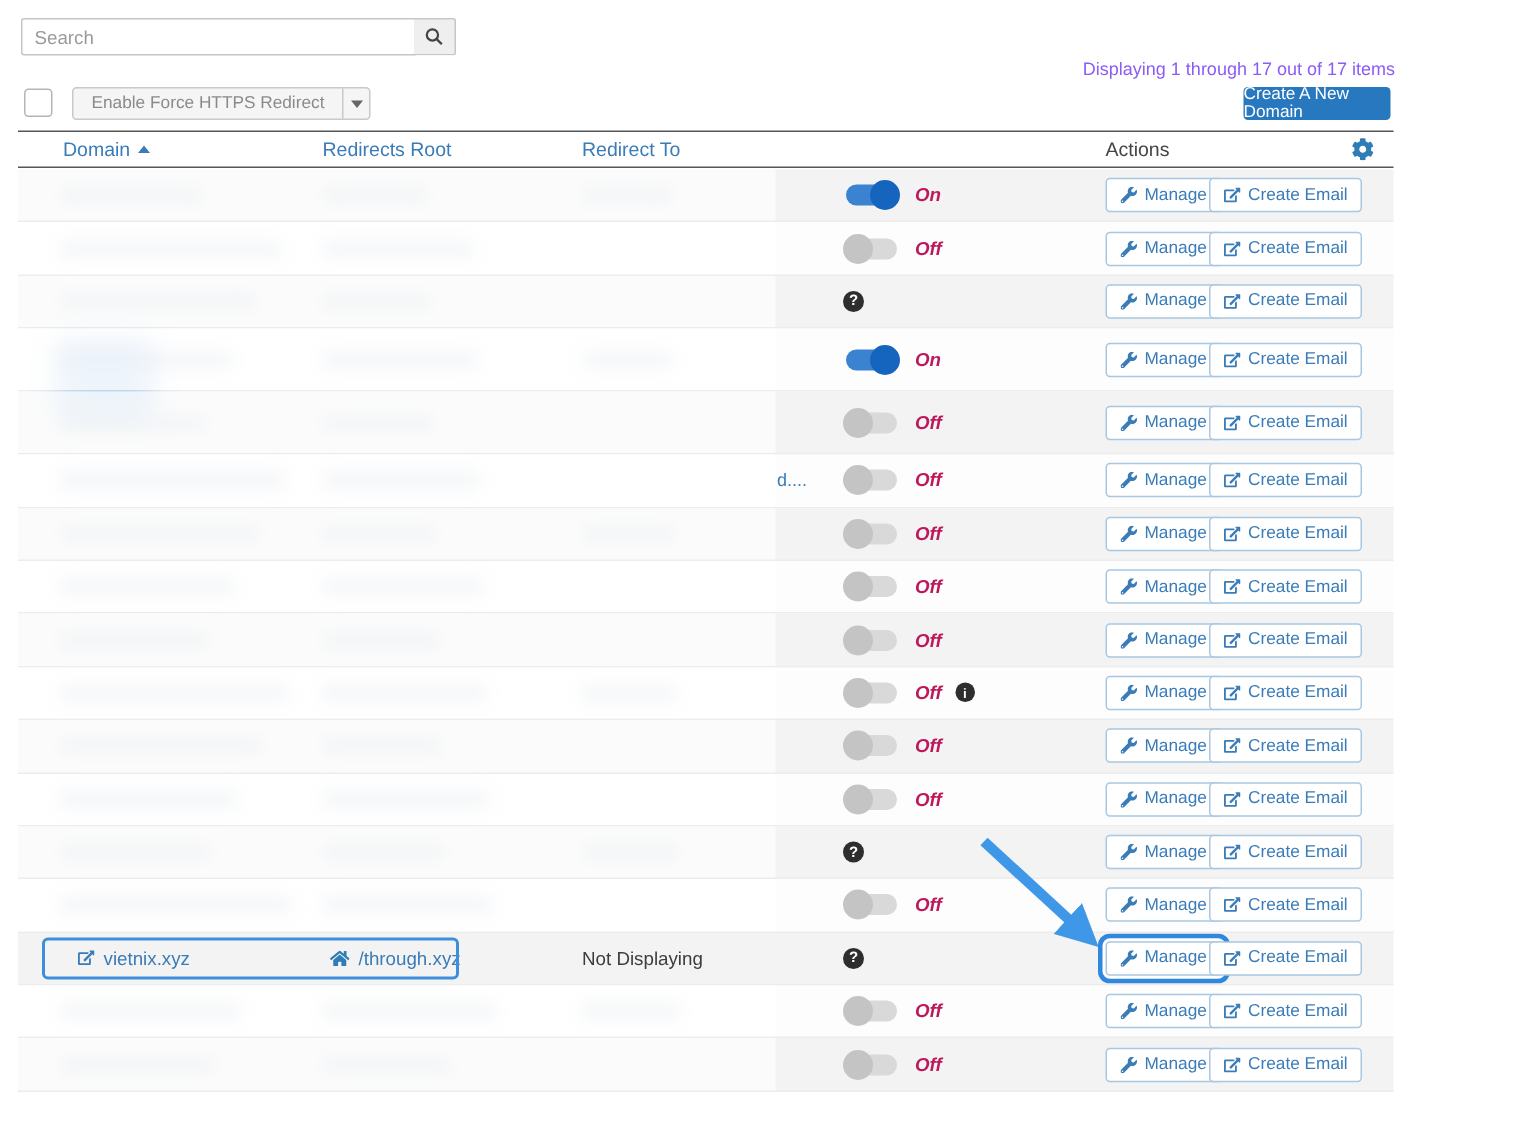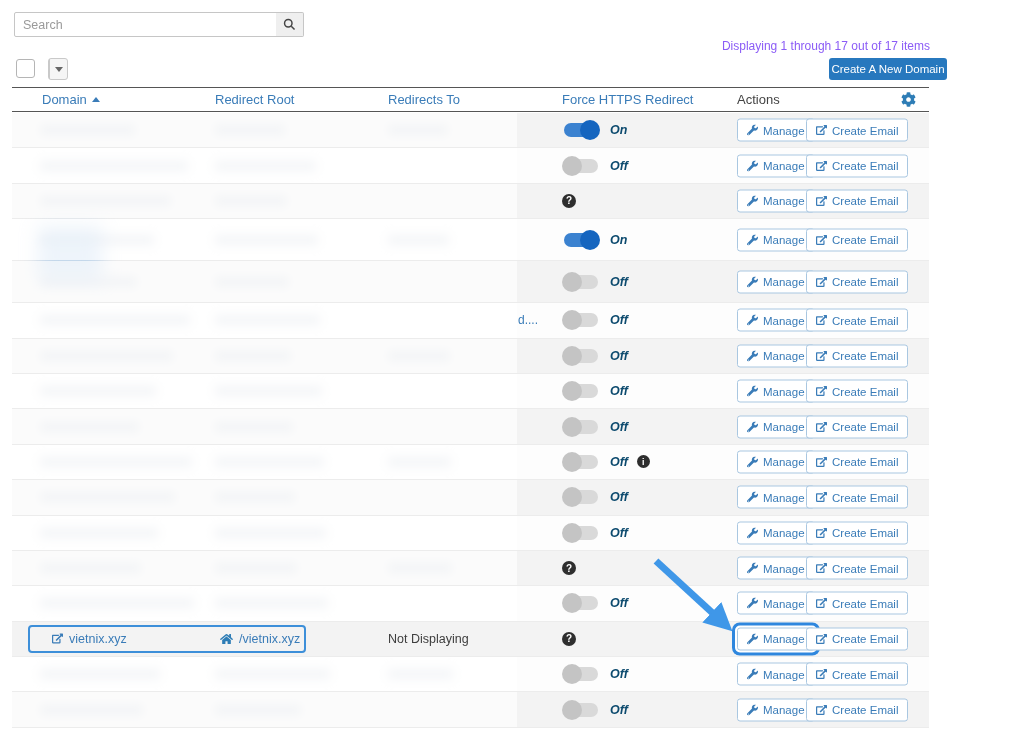--- a/index.html
+++ b/index.html
@@ -11,21 +11,21 @@
   #search-input::placeholder{color:#9a9a9a;}
   #search-btn{left:276px;top:12px;width:28px;height:25px;box-sizing:border-box;border:1px solid #c6c6c6;
     border-left:none;background:#efefef;border-radius:0 2px 2px 0;display:flex;align-items:center;justify-content:center;cursor:pointer;}
   #displaying{top:39px;right:94px;font-size:12px;color:#8b5cf6;}
   #select-all{left:16px;top:59px;width:19px;height:19px;box-sizing:border-box;border:1px solid #b5b5b5;
     border-radius:3px;background:#fff;cursor:pointer;}
   #bulk-group{left:48px;top:58px;height:22px;display:flex;border:1px solid #c9c9c9;border-radius:3px;background:#f5f5f5;box-sizing:border-box;}
   #bulk-main{padding:0 12px;font-size:11.5px;color:#8a8a8a;display:flex;align-items:center;cursor:pointer;}
   #bulk-caret{width:17px;border-left:1px solid #c9c9c9;display:flex;align-items:center;justify-content:center;cursor:pointer;}
   .caret-down{width:0;height:0;border-left:4px solid transparent;border-right:4px solid transparent;border-top:5px solid #666;}
-  #create-domain{left:829px;top:58px;width:118px;height:22px;background:#2778be;color:#fff;font-size:11.5px;
+  #create-domain{left:829px;top:58px;width:98px;height:22px;background:#2778be;color:#fff;font-size:11.5px;
     border:none;border-radius:3px;display:flex;align-items:center;justify-content:center;cursor:pointer;}
   
   #thead{left:12px;top:87px;width:917px;height:25px;border-top:1px solid #555;border-bottom:1px solid #555;box-sizing:border-box;}
   .th{position:absolute;top:0;height:24px;line-height:24px;font-size:13px;}
   .th-link{color:#3a7cb8;cursor:pointer;}
   .th-plain{color:#444;}
   .caret-up{display:inline-block;width:0;height:0;border-left:4px solid transparent;border-right:4px solid transparent;
     border-bottom:5px solid #3a7cb8;margin-left:5px;vertical-align:2px;}
   #gear{position:absolute;right:13px;top:4px;cursor:pointer;line-height:0;}
   
@@ -36,21 +36,21 @@
   .blob{position:absolute;top:50%;transform:translateY(-50%);height:11px;border-radius:3px;background:#c3ccd8;opacity:.5;filter:blur(5px);}
   .frost{position:absolute;left:0;top:0;bottom:0;width:505px;background:rgba(255,255,255,.68);z-index:2;}
   #blue-blob{left:26px;top:113px;width:64px;height:54px;background:#a8c9ea;opacity:.6;filter:blur(9px);z-index:1;}
   .cell-toggle{position:absolute;left:550px;top:50%;transform:translateY(-50%);display:flex;align-items:center;z-index:3;}
   .toggle{position:relative;width:38px;height:20px;cursor:pointer;}
   .toggle .track{position:absolute;left:2px;right:2px;top:3px;height:14px;border-radius:7px;background:#d9d9d9;}
   .toggle.on .track{background:#3b82d0;}
   .toggle .knob{position:absolute;top:0;width:20px;height:20px;border-radius:50%;background:#c4c4c4;}
   .toggle.on .knob{right:0;background:#1565bf;}
   .toggle.off .knob{left:0;}
-  .tog-label{font-style:italic;font-weight:bold;font-size:12.5px;color:#0c4a6e;margin-left:10px;}
+  .tog-label{font-style:italic;font-weight:bold;font-size:12.5px;color:#be185d;margin-left:10px;}
   .hint-icon{display:inline-flex;width:14px;height:14px;border-radius:50%;background:#2e2e2e;color:#fff;
     font-size:10px;font-weight:bold;align-items:center;justify-content:center;cursor:pointer;}
   .info-icon{width:13px;height:13px;font-size:9px;margin-left:9px;}
   .redirect-tail{position:absolute;left:506px;top:50%;transform:translateY(-50%);font-size:12px;color:#3a7cb8;z-index:3;cursor:pointer;}
   .act-btn{position:absolute;top:50%;transform:translateY(-50%);height:23px;box-sizing:border-box;
     border:1px solid #a9c7e1;border-radius:3px;background:#fff;color:#3a7cb8;font-size:11.5px;
     display:inline-flex;align-items:center;gap:5px;padding:0 9px;cursor:pointer;white-space:nowrap;}
   .btn-manage{left:725px;}
   .btn-email{left:794px;}
   .btn-highlight{box-shadow:0 0 0 2px #fff,0 0 0 5px #2f87de;}
@@ -74,31 +74,31 @@
     <svg width="13" height="13" viewBox="0 0 16 16">
         <circle cx="6.5" cy="6.5" r="4.6" fill="none" stroke="#444" stroke-width="1.8"></circle>
         <line x1="10.2" y1="10.2" x2="14.2" y2="14.2" stroke="#444" stroke-width="1.9"></line>
       </svg>
   </span>
 </div>
 <div class="abs" id="displaying">Displaying 1 through 17 out of 17 items</div>
 
 <div class="abs" id="select-all"></div>
 <div class="abs" id="bulk-group">
+  <div id="bulk-main">Enable Force HTTPS Redirect</div>
   <div id="bulk-caret">
       <span class="caret-down"></span>
     </div>
 </div>
 <div class="abs" id="create-domain">Create A New Domain</div>
 
 <div class="abs" id="thead">
   <span class="th th-link" style="left:30px"><span>Domain</span><span class="caret-up"></span></span>
-  <span class="th th-link" style="left:203px">Redirect Root</span>
-  <span class="th th-link" style="left:376px">Redirects To</span>
-  <span class="th th-link" style="left:550px">Force HTTPS Redirect</span>
+  <span class="th th-link" style="left:203px">Redirects Root</span>
+  <span class="th th-link" style="left:376px">Redirect To</span>
   <span class="th th-plain" style="left:725px">Actions</span>
   <span id="gear">
     <svg width="15" height="15" viewBox="0 0 512 512" fill="#2e7db6">
         <path d="M487.4 315.7l-42.6-24.6c4.3-23.2 4.3-47 0-70.2l42.6-24.6c4.9-2.8 7.1-8.6 5.5-14-11.1-35.6-30-67.8-54.7-94.6-3.8-4.1-10-5.1-14.8-2.3L380.8 110c-17.9-15.4-38.5-27.3-60.8-35.1V25.8c0-5.6-3.9-10.5-9.4-11.7-36.7-8.2-74.3-7.8-109.2 0-5.5 1.2-9.4 6.1-9.4 11.7V75c-22.2 7.9-42.8 19.8-60.8 35.1L88.7 85.5c-4.9-2.8-11-1.9-14.8 2.3-24.7 26.7-43.6 58.9-54.7 94.6-1.7 5.4.6 11.2 5.5 14L67.3 221c-4.3 23.2-4.3 47 0 70.2l-42.6 24.6c-4.9 2.8-7.1 8.6-5.5 14 11.1 35.6 30 67.8 54.7 94.6 3.8 4.1 10 5.1 14.8 2.3l42.6-24.6c17.9 15.4 38.5 27.3 60.8 35.1v49.2c0 5.6 3.9 10.5 9.4 11.7 36.7 8.2 74.3 7.8 109.2 0 5.5-1.2 9.4-6.1 9.4-11.7v-49.2c22.2-7.9 42.8-19.8 60.8-35.1l42.6 24.6c4.9 2.8 11 1.9 14.8-2.3 24.7-26.7 43.6-58.9 54.7-94.6 1.5-5.5-.7-11.3-5.6-14.1zM256 336c-44.1 0-80-35.9-80-80s35.9-80 80-80 80 35.9 80 80-35.9 80-80 80z"></path>
       </svg>
   </span>
 </div>
 
 <div class="abs" id="tbody">
   <div class="abs" id="blue-blob"></div>
@@ -442,21 +442,21 @@
       <span class="vx-cell vx-domain">
         <span class="icon-svg"><svg width="11" height="11" viewBox="0 0 576 512" fill="currentColor">
             <path d="M576 24v127.98c0 21.46-25.96 31.98-40.97 16.97l-35.71-35.71-243.52 243.52c-9.37 9.37-24.57 9.37-33.94 0l-22.63-22.63c-9.37-9.37-9.37-24.57 0-33.94L442.76 76.68l-35.7-35.7C391.98 25.9 402.66 0 424.02 0H552c13.25 0 24 10.75 24 24zM407.03 270.79l-16 16a24 24 0 0 0-7.03 16.97V448H64V128h264a24 24 0 0 0 16.97-7.03l16-16C376.09 89.85 365.38 64 344 64H48C21.49 64 0 85.49 0 112v352c0 26.51 21.49 48 48 48h352c26.51 0 48-21.49 48-48V287.76c0-21.38-25.85-32.09-40.97-16.97z"></path>
           </svg></span>
         <span>vietnix.xyz</span>
       </span>
       <span class="vx-cell vx-docroot">
         <span class="icon-svg"><svg width="13" height="12" viewBox="0 0 576 512" fill="#2e7db6">
             <path d="M280.37 148.26L96 300.11V464a16 16 0 0 0 16 16l112.06-.29a16 16 0 0 0 15.92-16V368a16 16 0 0 1 16-16h64a16 16 0 0 1 16 16v95.64a16 16 0 0 0 16 16.05L464 480a16 16 0 0 0 16-16V300L295.67 148.26a12.19 12.19 0 0 0-15.3 0zM571.6 251.47L488 182.56V44.05a12 12 0 0 0-12-12h-56a12 12 0 0 0-12 12v72.61L318.47 43a48 48 0 0 0-61 0L4.34 251.47a12 12 0 0 0-1.6 16.9l25.5 31A12 12 0 0 0 45.15 301l235.22-193.74a12.19 12.19 0 0 1 15.3 0L530.9 301a12 12 0 0 0 16.9-1.6l25.5-31a12 12 0 0 0-1.7-16.93z"></path>
           </svg></span>
-        <span>/vietnix.xyz</span>
+        <span>/through.xyz</span>
       </span>
       <span class="vx-redirect">Not Displaying</span>
       <div class="cell-toggle">
         <span class="hint-icon">?</span>
       </div>
       <button class="act-btn btn-manage btn-highlight">
         <span class="icon-svg"><svg width="11" height="11" viewBox="0 0 512 512" fill="currentColor">
             <path d="M507.73 109.1c-2.24-9.03-13.54-12.09-20.12-5.51l-74.36 74.36-67.88-11.31-11.31-67.88 74.36-74.36c6.62-6.62 3.43-17.9-5.66-20.16-47.38-11.74-99.55.91-136.58 37.93-39.64 39.64-50.55 97.1-34.05 147.2L18.74 402.76c-24.99 24.99-24.99 65.51 0 90.5 24.99 24.99 65.51 24.99 90.5 0l213.21-213.21c50.12 16.71 107.47 5.68 147.37-34.22 37.07-37.07 49.7-89.32 37.91-136.73zM64 472c-13.25 0-24-10.75-24-24 0-13.26 10.75-24 24-24s24 10.74 24 24c0 13.25-10.75 24-24 24z"></path>
           </svg></span>
         <span>Manage</span>

